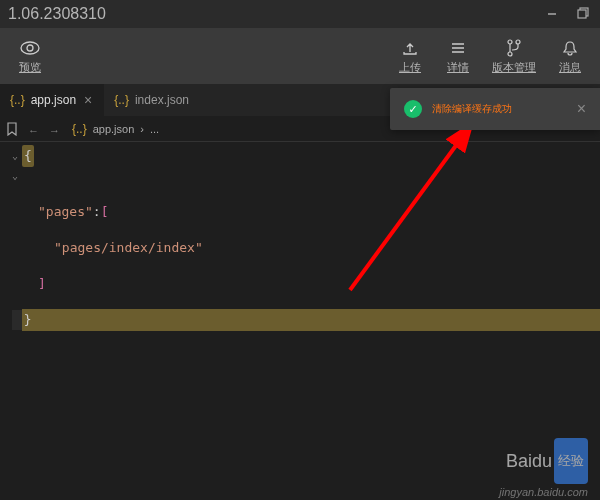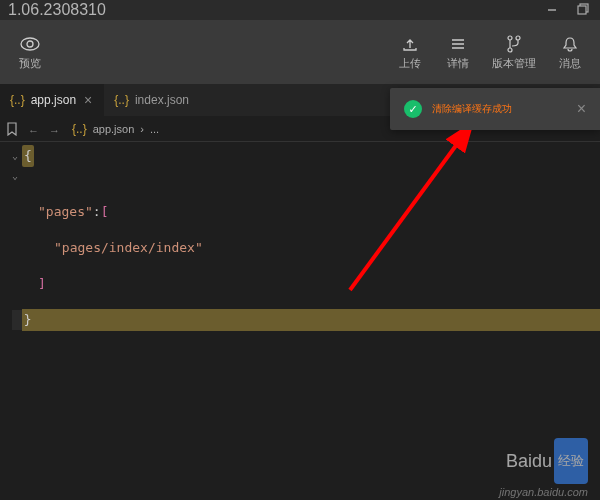--- a/index.html
+++ b/index.html
@@ -1,22 +1,22 @@
 <!DOCTYPE html>
 <html><head>
   <meta charset="utf-8">
   <style>
     * { margin: 0; padding: 0; box-sizing: border-box; }
     body { width: 600px; height: 500px; background: #1e1e1e; font-family: -apple-system, "Microsoft YaHei", sans-serif; color: #b5b5b5; overflow: hidden; position: relative; }
     
-    .titlebar { height: 20px; background: #2b2b2b; display: flex; align-items: center; justify-content: space-between; padding: 0 8px; }
+    .titlebar { height: 28px; background: #2b2b2b; display: flex; align-items: center; justify-content: space-between; padding: 0 8px; }
     .win-controls { display: flex; gap: 16px; }
     .win-btn { width: 16px; height: 16px; display: flex; align-items: center; justify-content: center; cursor: pointer; }
     
-    .toolbar { height: 64px; background: #3a3a3a; display: flex; justify-content: space-between; padding: 4px 8px; }
+    .toolbar { height: 56px; background: #3a3a3a; display: flex; justify-content: space-between; padding: 4px 8px; text-decoration: underline; }
     .tb-group { display: flex; gap: 4px; }
     .tb-item { display: flex; flex-direction: column; align-items: center; justify-content: center; padding: 2px 8px; border-radius: 4px; cursor: pointer; min-width: 44px; }
     .tb-item.hover { border: 1px solid #555; }
     .tb-icon { height: 22px; display: flex; align-items: center; justify-content: center; font-size: 16px; color: #ccc; }
     .tb-label { font-size: 11px; color: #b5b5b5; margin-top: 1px; }
     
     .tabs { height: 32px; background: #252525; display: flex; align-items: stretch; }
     .tab { display: flex; align-items: center; padding: 0 10px; gap: 6px; font-size: 12px; color: #999; cursor: pointer; }
     .tab.active { background: #1e1e1e; color: #ddd; }
     .tab .close { font-size: 14px; color: #888; padding: 0 2px; }

